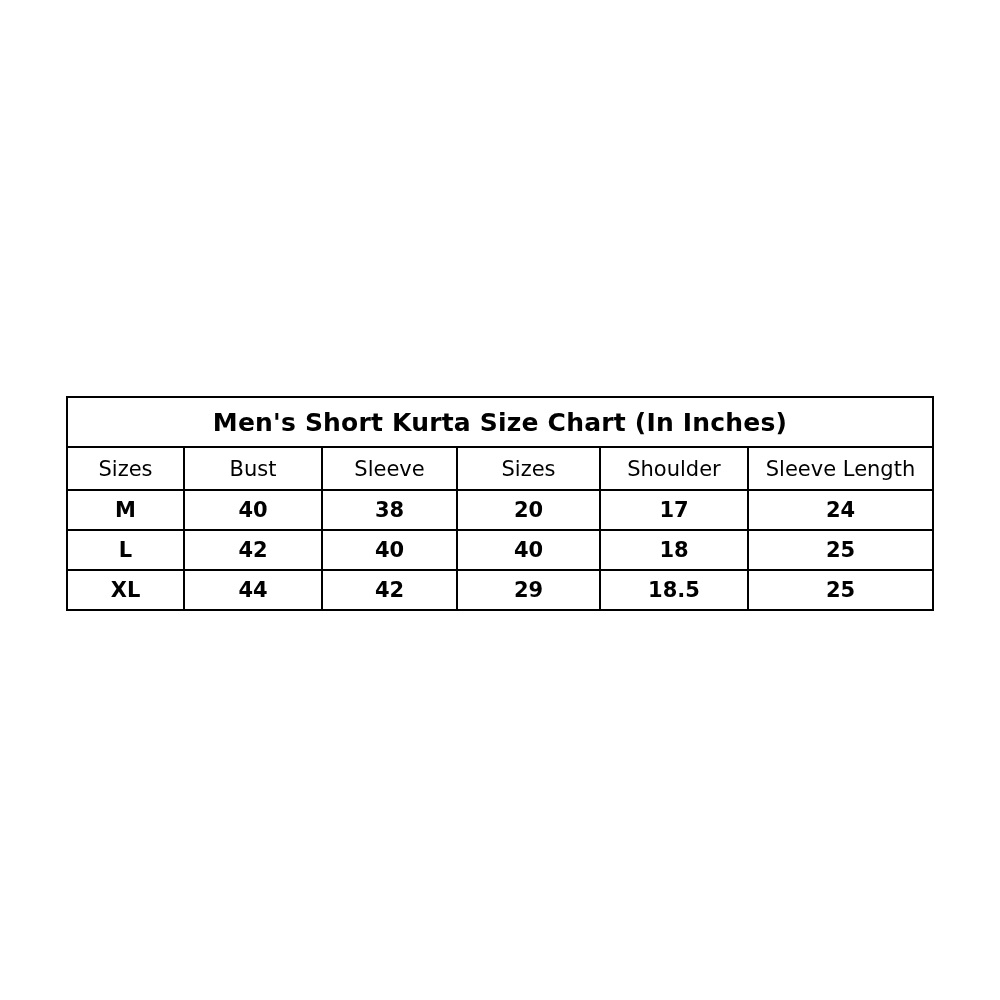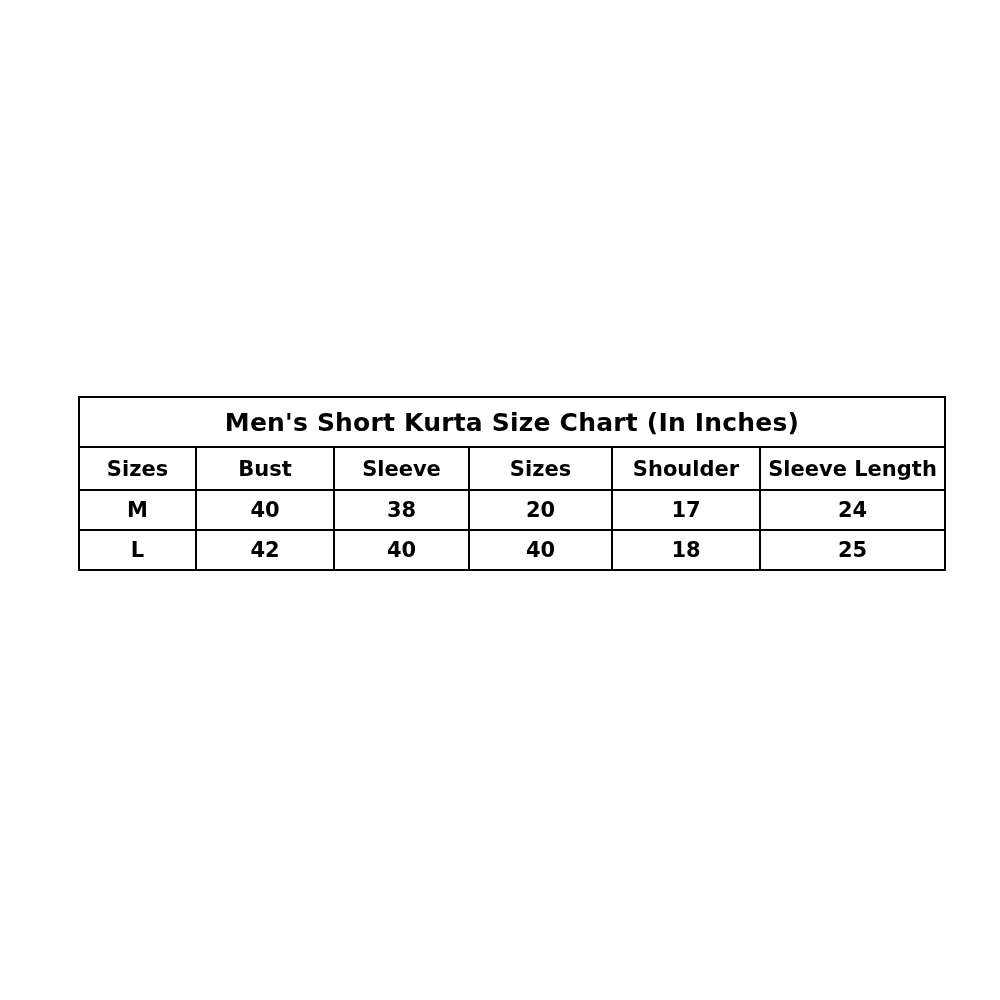--- a/index.html
+++ b/index.html
@@ -21,40 +21,39 @@
     position: absolute;
     left: 66px;
     top: 396px;
     width: 866px;
   }
   table.size-chart {
     border-collapse: collapse;
     width: 866px;
     table-layout: fixed;
     background: #ffffff;
-    margin-left: 12px;
   }
   table.size-chart td,
   table.size-chart th {
     border: 2px solid #000000;
     text-align: center;
     vertical-align: middle;
     color: #000000;
     padding: 0;
   }
   tr.title-row td {
     height: 48px;
     font-size: 25px;
     font-weight: bold;
     letter-spacing: 0.2px;
   }
   tr.header-row th {
     height: 41px;
     font-size: 21px;
-    font-weight: bold;
+    font-weight: normal;
   }
   tr.data-row td {
     height: 38px;
     font-size: 21px;
     font-weight: bold;
   }
   tr.data-row td.size-cell {
     font-weight: bold;
   }
   col.c0 { width: 117px; }
@@ -99,16 +98,24 @@
           <td>24</td>
         </tr>
         <tr class="data-row">
           <td class="size-cell">L</td>
           <td>42</td>
           <td>40</td>
           <td>40</td>
           <td>18</td>
           <td>25</td>
         </tr>
+        <tr class="data-row">
+          <td class="size-cell">XL</td>
+          <td>44</td>
+          <td>42</td>
+          <td>29</td>
+          <td>18.5</td>
+          <td>25</td>
+        </tr>
       </tbody>
     </table>
   </div>
 </div>
 
 </body></html>

